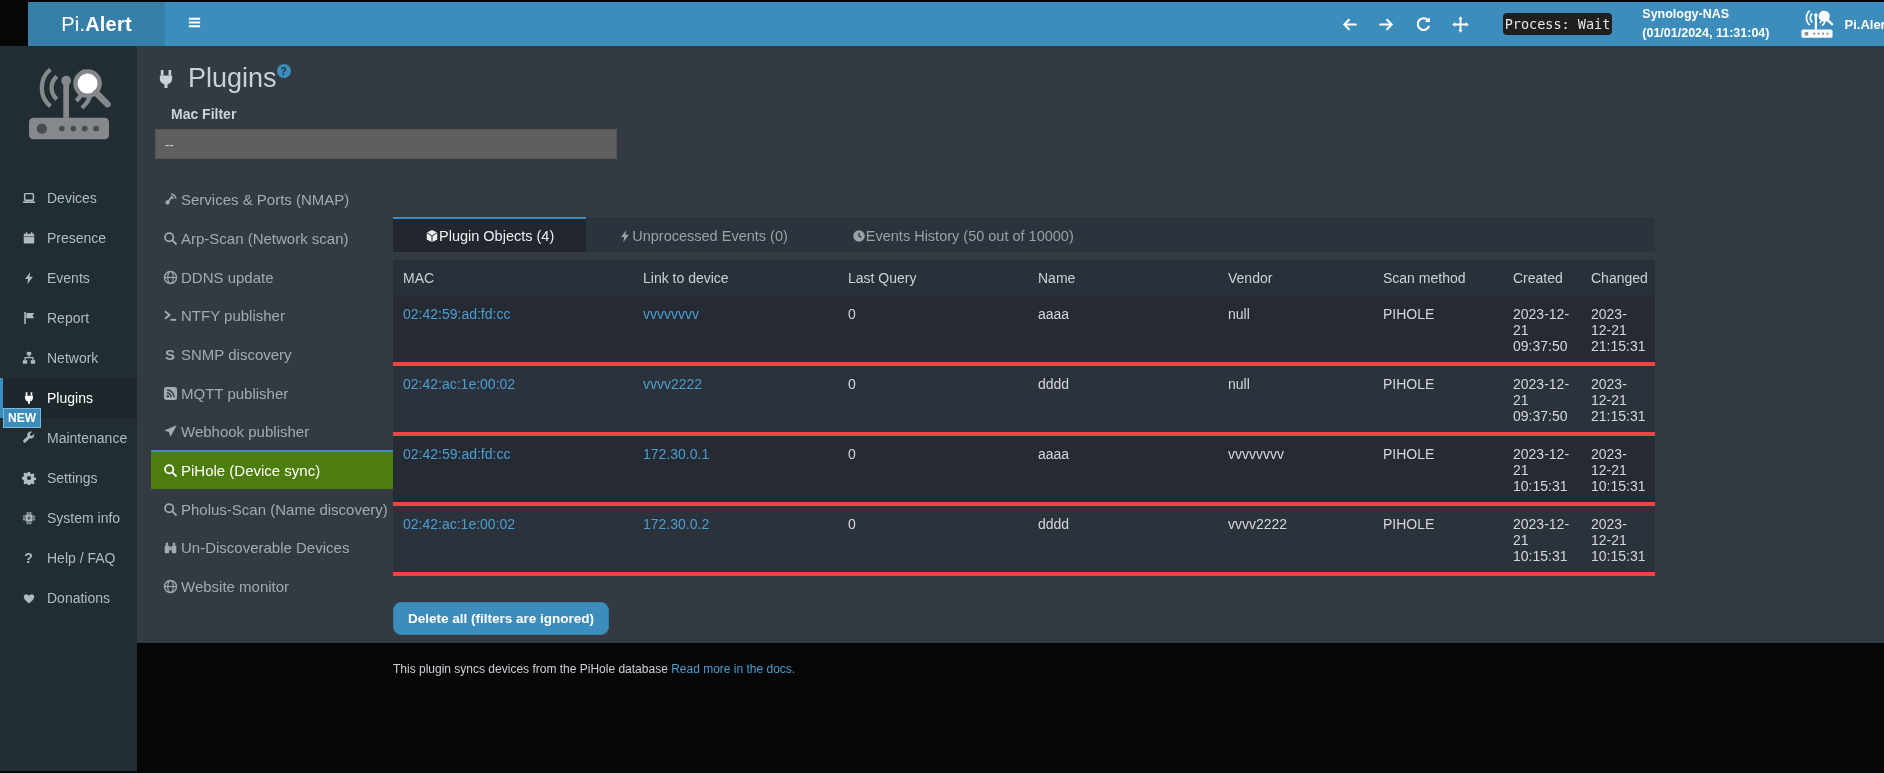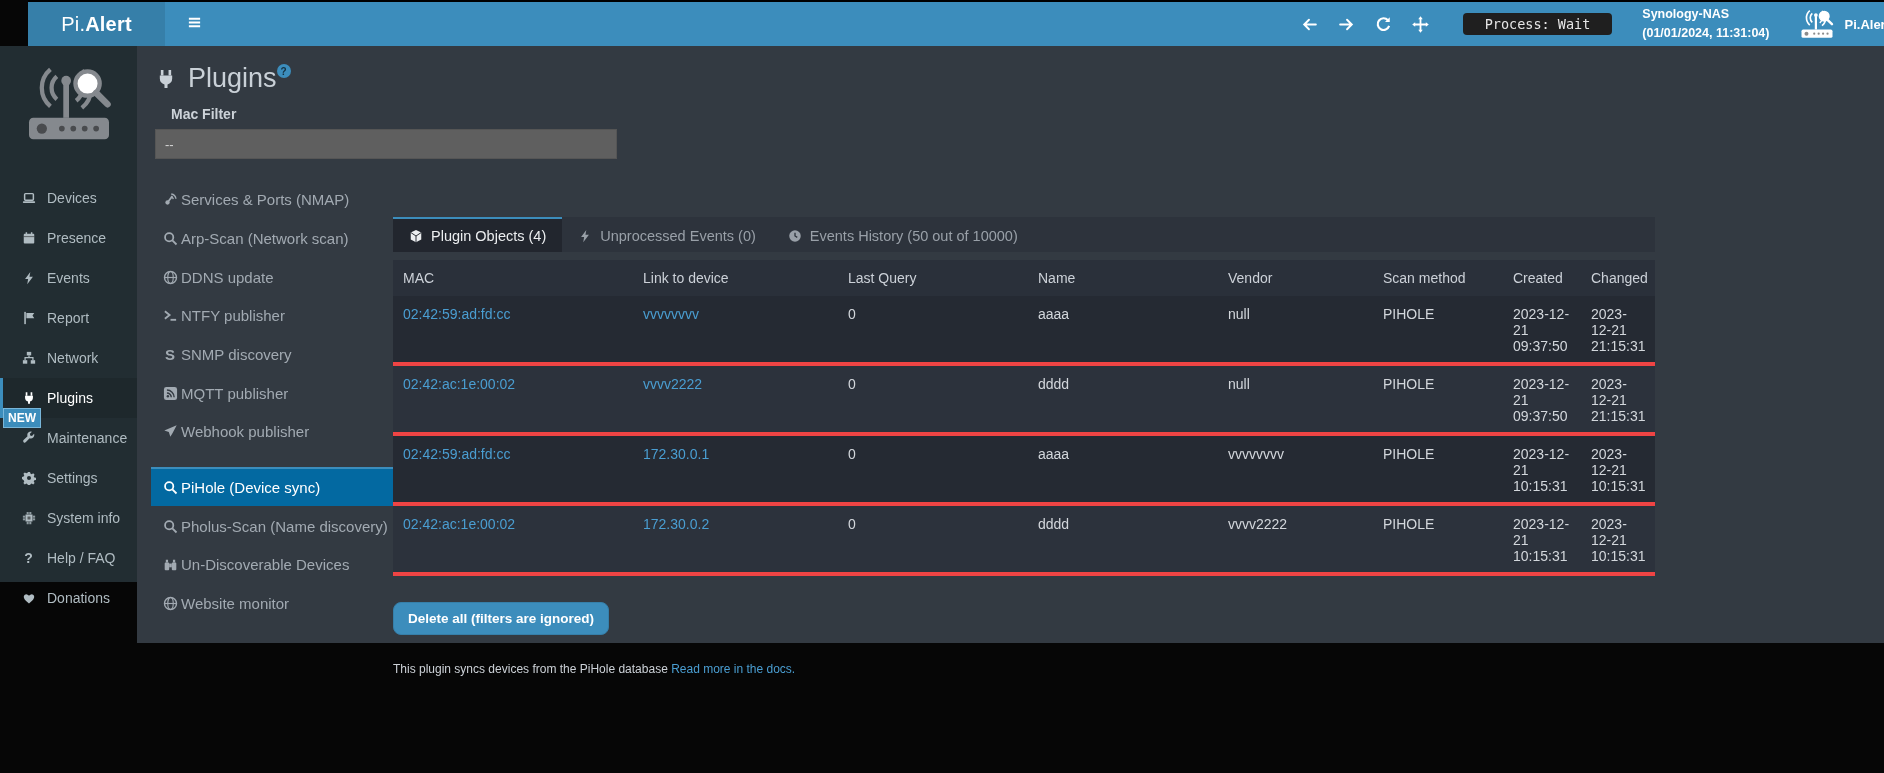--- a/index.html
+++ b/index.html
@@ -19,27 +19,27 @@
   .brand { width:137px; background:#367fa9; color:#fff; display:flex; align-items:center; justify-content:center;
            font-size:20px; letter-spacing:.2px; cursor:pointer; }
   .brand b { font-weight:bold; }
   .topbar-main { flex:1; background:#3c8dbc; display:flex; align-items:center; padding:0 22px 0 14px; }
   .menu-toggle { background:none; border:none; color:#fff; font-size:15px; cursor:pointer; padding:6px 8px; }
   .top-right { margin-left:auto; display:flex; align-items:center; gap:30px; }
   .nav-arrows { display:flex; align-items:center; gap:13px; }
   .nav-btn { background:none; border:none; color:#fff; font-size:17px; cursor:pointer; width:24px; height:24px;
              display:flex; align-items:center; justify-content:center; }
   .process-badge { font-family:"DejaVu Sans Mono", monospace; background:#1f1f1f; color:#e6e6e6;
-                   padding:3px 22px; border-radius:4px; font-size:13.5px; white-space:nowrap; }
+                   padding:3px 2px; border-radius:4px; font-size:13.5px; white-space:nowrap; }
   .host-info { color:#fff; font-size:12.5px; font-weight:bold; line-height:1.55; }
   .app-brand { display:flex; align-items:center; gap:9px; color:#fff; font-weight:bold; font-size:13px; }
   .app-brand .icon svg { width:36px; height:31px; }
 
   
-  .sidebar { position:absolute; top:46px; left:0; width:137px; height:536px; background:#222d32; }
+  .sidebar { position:absolute; top:46px; left:0; width:137px; height:725px; background:#222d32; }
   .side-logo { height:118px; display:flex; align-items:center; justify-content:center; color:#85898e; }
   .side-logo svg { width:92px; height:80px; }
   .side-menu { list-style:none; margin-top:14px; }
   .side-menu li { height:40px; display:flex; align-items:center; padding-left:17px; gap:10px;
                   color:#b0bcc2; font-size:14px; cursor:pointer; position:relative;
                   border-left:3px solid transparent; }
   .side-menu li.active { background:#1e282c; border-left-color:#3c8dbc; color:#fff; }
   .side-menu .icon { width:17px; font-size:14px; justify-content:center; }
   .new-badge { position:absolute; left:1px; top:-9px; background:#3c8dbc; color:#fff; font-size:12px;
                font-weight:bold; padding:3px 4px; line-height:1; box-shadow:0 0 0 1px #79b6d9; }
@@ -58,27 +58,27 @@
                   border:1px solid #555; color:#d8d8d8; font-size:13px; padding:0 9px;
                   font-family:"Liberation Sans", sans-serif; }
 
   .main-row { display:flex; margin-top:16px; padding-left:14px; }
 
   
   .plugin-nav { width:242px; padding-top:4px; }
   .plugin-nav ul { list-style:none; }
   .plugin-nav li { height:38.7px; display:flex; align-items:center; gap:2px; padding-left:10px;
                    color:#a2aab2; font-size:15px; cursor:pointer; border-top:2px solid transparent; }
-  .plugin-nav li.active { background:#0369a1; color:#fff; border-top-color:#3c8dbc;margin-top:17px; }
+  .plugin-nav li.active { background:#4d7c0f; color:#fff; border-top-color:#3c8dbc; }
   .plugin-nav .icon { width:18px; font-size:15px; justify-content:center; flex:0 0 18px; }
 
   
   .tab-panel { width:1262px; }
   .tab-bar { display:flex; background:#2d333c; margin-top:42px; list-style:none; height:35px; }
-  .tab-bar li { display:flex; align-items:center; gap:8px; padding:0 16px; font-size:14.5px; color:#99a0a8;
+  .tab-bar li { display:flex; align-items:center; padding:0 32px; font-size:14.5px; color:#99a0a8;
                 cursor:pointer; border-top:2px solid transparent; }
   .tab-bar li.active { background:#22262e; color:#eceef0; border-top-color:#3c8dbc; }
   .tab-bar .icon { font-size:14px; }
 
   table { width:100%; border-collapse:collapse; margin-top:8px; font-size:14px; table-layout:fixed; }
   thead th { background:#2a303a; text-align:left; font-weight:normal; color:#ccd1d8; padding:10px 10px; }
   tbody td { padding:10px 10px 8px; vertical-align:top; color:#d3d7dc; height:52px; }
   tbody tr { border-bottom:4px solid #ef4444; }
   tbody tr:nth-child(odd)  { background:#252a33; }
   tbody tr:nth-child(even) { background:#2c323c; }

